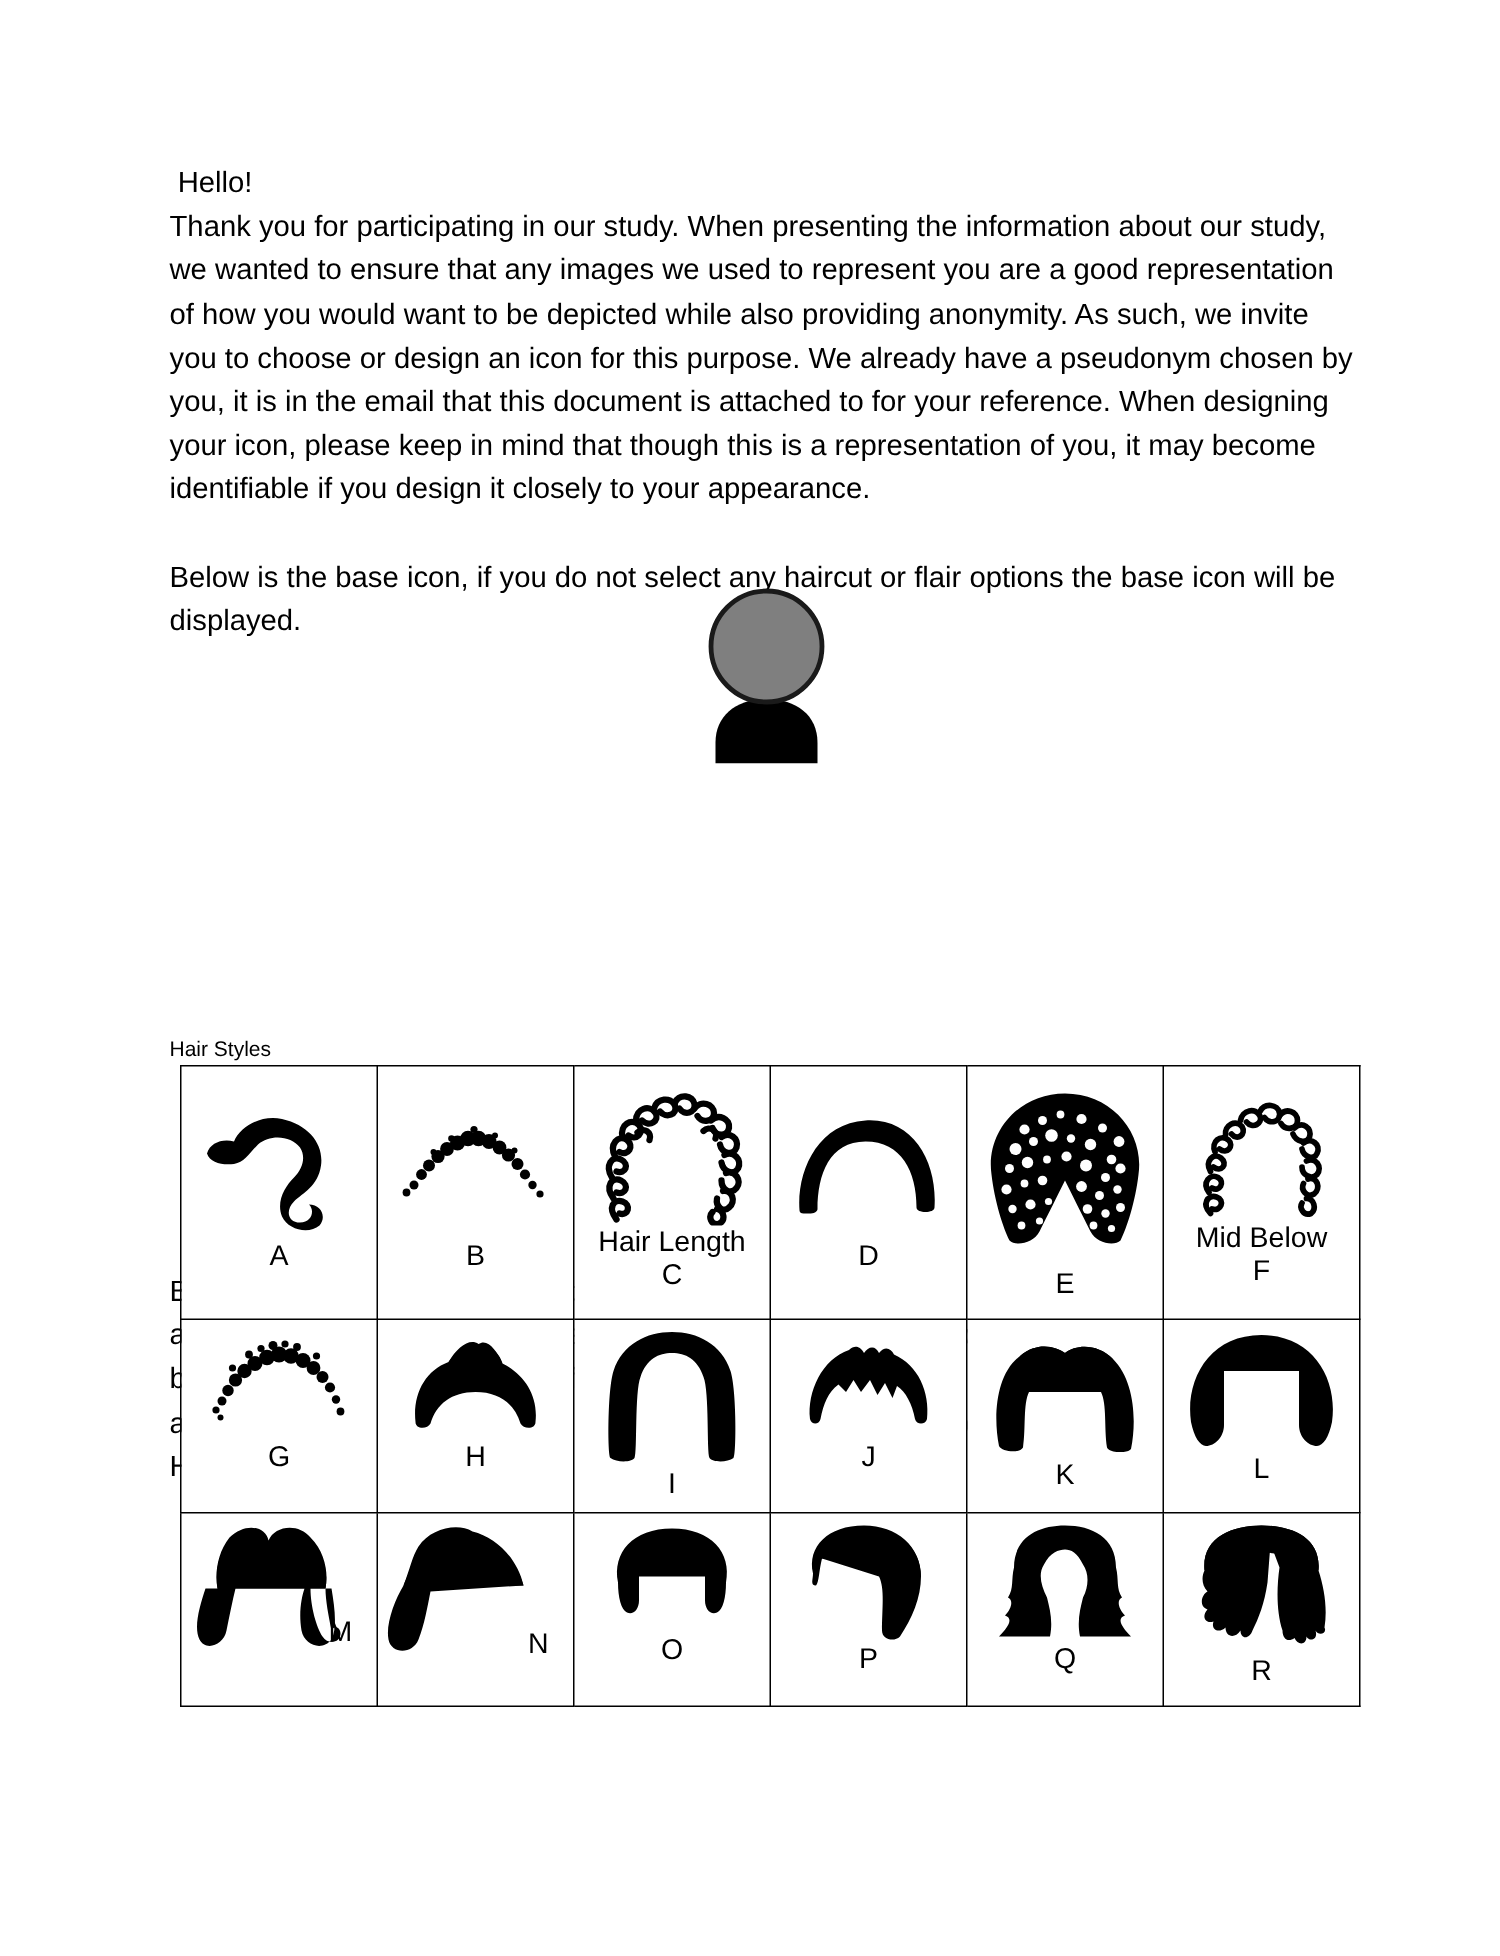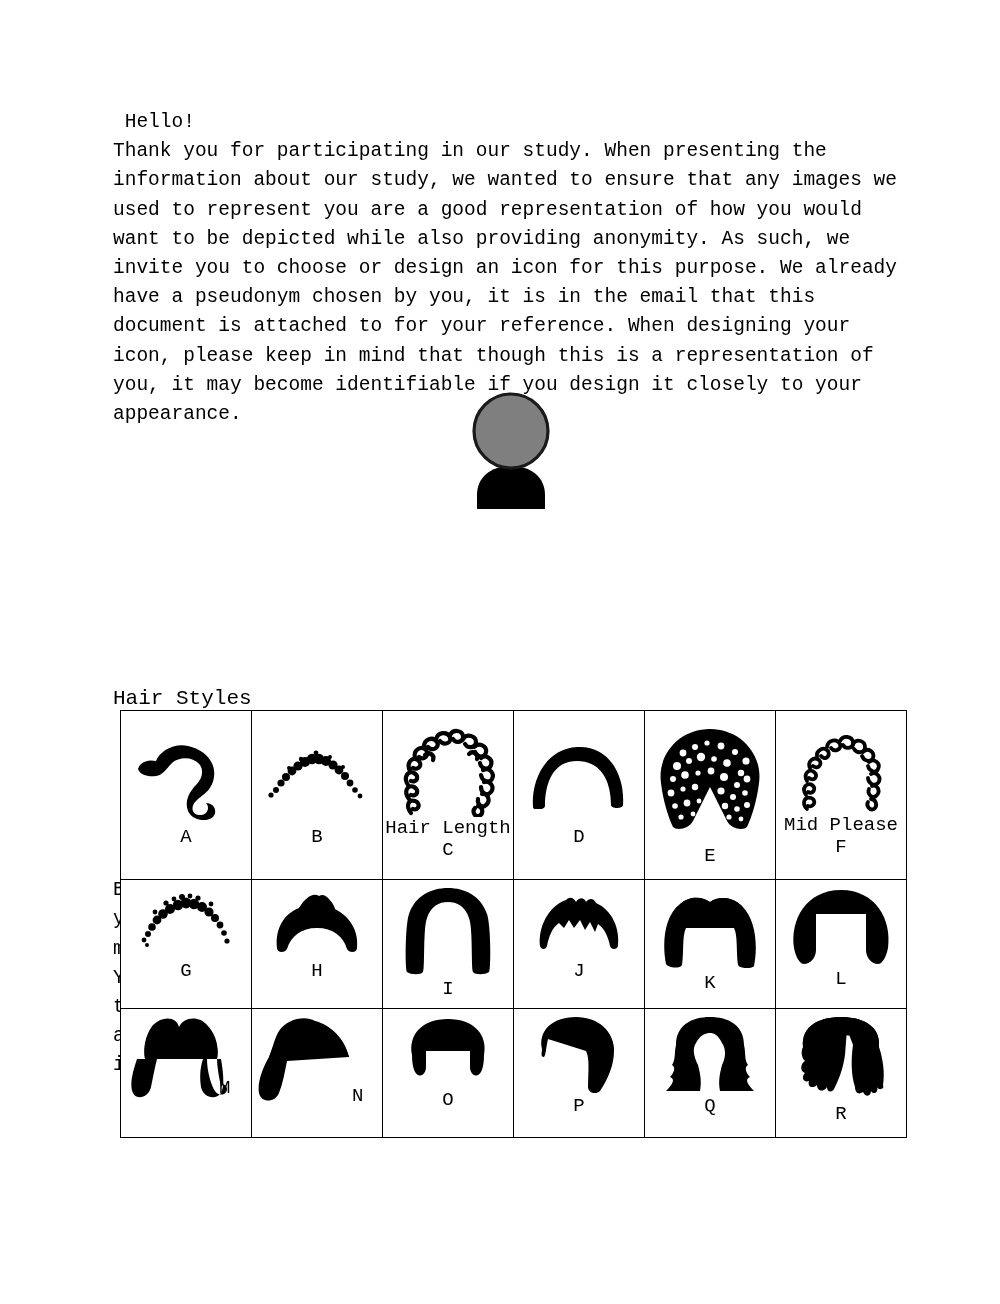--- a/index.html
+++ b/index.html
@@ -17,21 +17,20 @@
     width: 1000px;
     height: 1304px;
     background: #ffffff;
     overflow: hidden;
   }
   .doc-body {
     position: absolute;
     left: 113px;
     top: 108px;
     width: 790px;
-    font-family: Liberation Mono, monospace;
   }
   p.para {
     margin: 0 0 0 0;
     font-size: 19.5px;
     line-height: 29.2px;
     color: #000000;
     text-align: left;
     white-space: pre-wrap;
   }
   .spacer-sm { height: 29px; }
@@ -54,21 +53,21 @@
     top: 0;
     width: 92px;
     height: 118px;
   }
 
   
   .section-label {
     position: absolute;
     left: 0;
     top: 578px;
-    font-size: 21px;
+    font-size: 14px;
     line-height: 26px;
     color: #000000;
   }
   .hair-table {
     position: absolute;
     left: 7px;
     top: 602px;
     width: 780px;
     border-collapse: collapse;
     table-layout: fixed;
@@ -110,20 +109,21 @@
 <body>
 
 <div class="page">
   <div class="doc-body">
 
     <p class="para"> Hello!</p>
     <p class="para">Thank you for participating in our study. When presenting the information about our study, we wanted to ensure that any images we used to represent you are a good representation of how you would want to be depicted while also providing anonymity. As such, we invite you to choose or design an icon for this purpose. We already have a pseudonym chosen by you, it is in the email that this document is attached to for your reference. When designing your icon, please keep in mind that though this is a representation of you, it may become identifiable if you design it closely to your appearance.</p>
 
     <div class="spacer-sm"></div>
 
+    <p class="para">Below is the base icon, if you do not select any haircut or flair options the base icon will be displayed.</p>
 
     <div class="avatar-wrap">
       <div class="avatar">
         <svg width="92" height="118" viewBox="0 0 92 118" xmlns="http://www.w3.org/2000/svg">
           <path d="M12 118 L12 104 C12 86 26 75 46 75 C66 75 80 86 80 104 L80 118 Z" fill="#000000"></path>
           <circle cx="46" cy="40" r="37" fill="#7f7f7f" stroke="#1a1a1a" stroke-width="3.2"></circle>
         </svg>
       </div>
     </div>
 
@@ -272,21 +272,21 @@
                   <path d="M34 22 C35 15 44 13 47 19 C49 24 42 28 38 23"></path>
                   <path d="M47 16 C50 10 59 11 60 17 C61 23 53 25 50 20"></path>
                   <path d="M60 19 C64 13 72 16 72 22 C72 28 64 29 61 24"></path>
                   <path d="M70 27 C75 22 82 27 80 33 C78 38 71 36 69 31"></path>
                   <path d="M76 37 C81 33 88 38 85 44 C83 49 76 46 75 41"></path>
                   <path d="M78 49 C84 46 89 53 85 58 C81 62 75 58 75 53"></path>
                   <path d="M79 61 C85 59 88 67 83 71 C78 74 74 68 76 64"></path>
                   <path d="M78 74 C83 74 85 81 81 84 C76 86 73 80 75 77"></path>
                 </g>
               </svg>
-              <div class="cell-caption" style="top:103px">Mid Please</div>
+              <div class="cell-caption" style="top:103px">Mid Below</div>
               <div class="cell-caption" style="top:125px">F</div>
             </div>
           </td>
         </tr>
 
         <tr class="row-short">
           <td>
             <div class="cell-inner">
               <svg class="hair-art" style="top:10px" width="100" height="58" viewBox="0 0 100 58">
                 <g fill="#000000">

